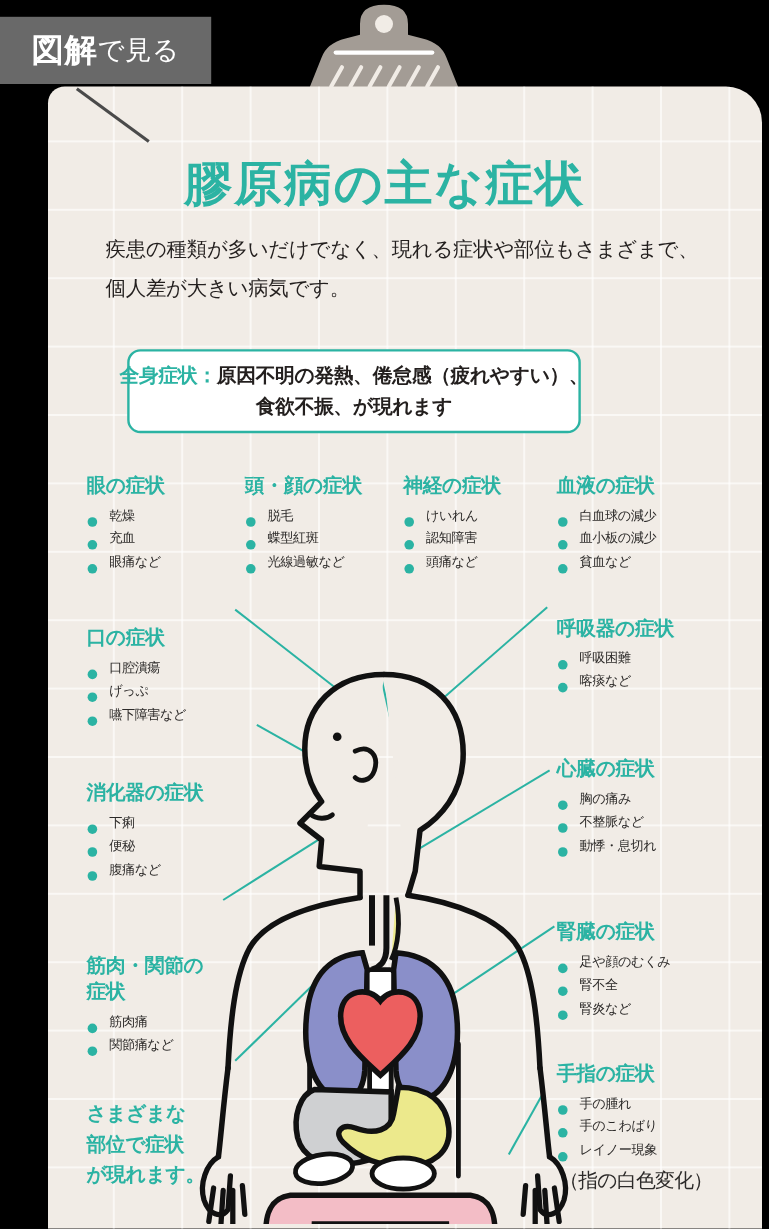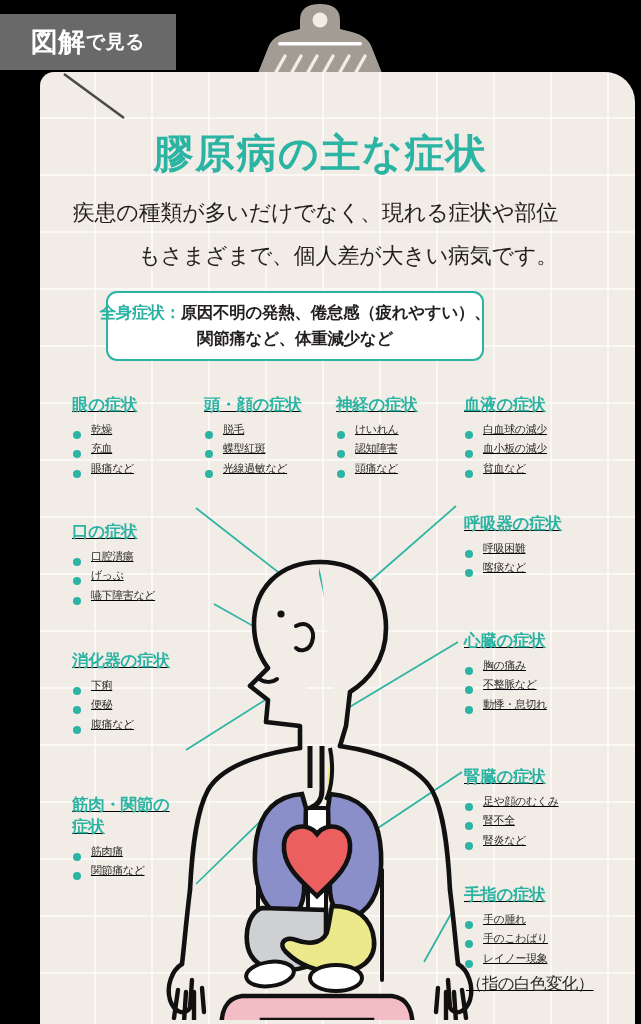--- a/index.html
+++ b/index.html
@@ -28,47 +28,47 @@
   
   .clip{position:absolute;left:0;top:0;width:641px;height:80px;pointer-events:none;}
 
   
   .badge{
     position:absolute;left:0;top:14px;width:176px;height:56px;
     background:#696969;display:flex;align-items:center;justify-content:center;
     color:#fff;
   }
   .badge .b1{font-size:27px;font-weight:700;letter-spacing:.5px;}
-  .badge .b2{font-size:19px;font-weight:700;letter-spacing:.5px;}
+  .badge .b2{font-size:22px;font-weight:400;letter-spacing:.5px;}
   .badge-line{position:absolute;left:62px;top:72px;width:70px;height:50px;}
 
   
   .title{
     position:absolute;left:0;top:126px;width:641px;text-align:center;
     font-size:40px;font-weight:700;color:#2bb3a3;letter-spacing:1.5px;
   }
 
   
   .lead{
-    position:absolute;left:58px;top:192px;width:500px;
-    font-size:22px;line-height:1.95;color:#231f1e;letter-spacing:-.2px;text-align:right;
+    position:absolute;left:88px;top:192px;width:500px;
+    font-size:17px;line-height:1.95;color:#231f1e;letter-spacing:-.2px;
   }
 
   
   .sysbox{
     position:absolute;left:106px;top:291px;width:378px;height:70px;
     border:2.4px solid #2bb3a3;border-radius:11px;background:#fff;
     display:flex;flex-direction:column;align-items:center;justify-content:center;
     box-sizing:border-box;
   }
   .sysrow{font-size:16.5px;font-weight:700;color:#231f1e;line-height:1.55;letter-spacing:-.3px;white-space:nowrap;}
   .sysrow .lbl{color:#2bb3a3;}
 
   
-  .grp{position:absolute;text-decoration:underline;}
+  .grp{position:absolute;}
   .grp h3{
     margin:0 0 4px 0;font-size:16.5px;font-weight:700;color:#2bb3a3;
     line-height:1.32;letter-spacing:-.3px;white-space:pre-line;
   }
   .grp ul{margin:0;padding:0;list-style:none;}
   .grp li{
     position:relative;padding-left:19px;font-size:11px;color:#2c2a29;
     line-height:1.78;letter-spacing:-.4px;white-space:nowrap;
   }
   .grp li .dot{
@@ -118,21 +118,21 @@
   </div>
 
   <div class="title">膠原病の主な症状</div>
 
   <div class="lead">疾患の種類が多いだけでなく、現れる症状や部位もさまざまで、個人差が大きい病気です。</div>
 
   <div class="sysbox">
     <div class="sysrow">
       <span class="lbl">全身症状：</span><span>原因不明の発熱、倦怠感（疲れやすい）、</span>
     </div>
-    <div class="sysrow">関節痛など、体重減少など</div>
+    <div class="sysrow">食欲不振、が現れます</div>
   </div>
 
   <svg class="leaders" viewBox="0 0 641 1024">
     <g stroke="#2bb3a3" stroke-width="1.7" fill="none">
       <line x1="196" y1="508" x2="296" y2="586"></line>
       <line x1="214" y1="604" x2="278" y2="640"></line>
       <line x1="186" y1="750" x2="284" y2="688"></line>
       <line x1="196" y1="884" x2="278" y2="804"></line>
       <line x1="318" y1="566" x2="330" y2="620"></line>
       <line x1="456" y1="506" x2="344" y2="604"></line>
@@ -285,20 +285,23 @@
 
   <div class="grp" style="left:72px;top:794px;">
     <h3>筋肉・関節の
 症状</h3>
     <ul>
       <li><span class="dot"></span><span>筋肉痛</span></li>
       <li><span class="dot"></span><span>関節痛など</span></li>
     </ul>
   </div>
 
+  <div class="closing" style="left:72px;top:915px;">さまざまな
+部位で症状
+が現れます。</div>
 
   <div class="grp" style="left:464px;top:513px;">
     <h3>呼吸器の症状</h3>
     <ul>
       <li><span class="dot"></span><span>呼吸困難</span></li>
       <li><span class="dot"></span><span>喀痰など</span></li>
     </ul>
   </div>
 
   <div class="grp" style="left:464px;top:630px;">

